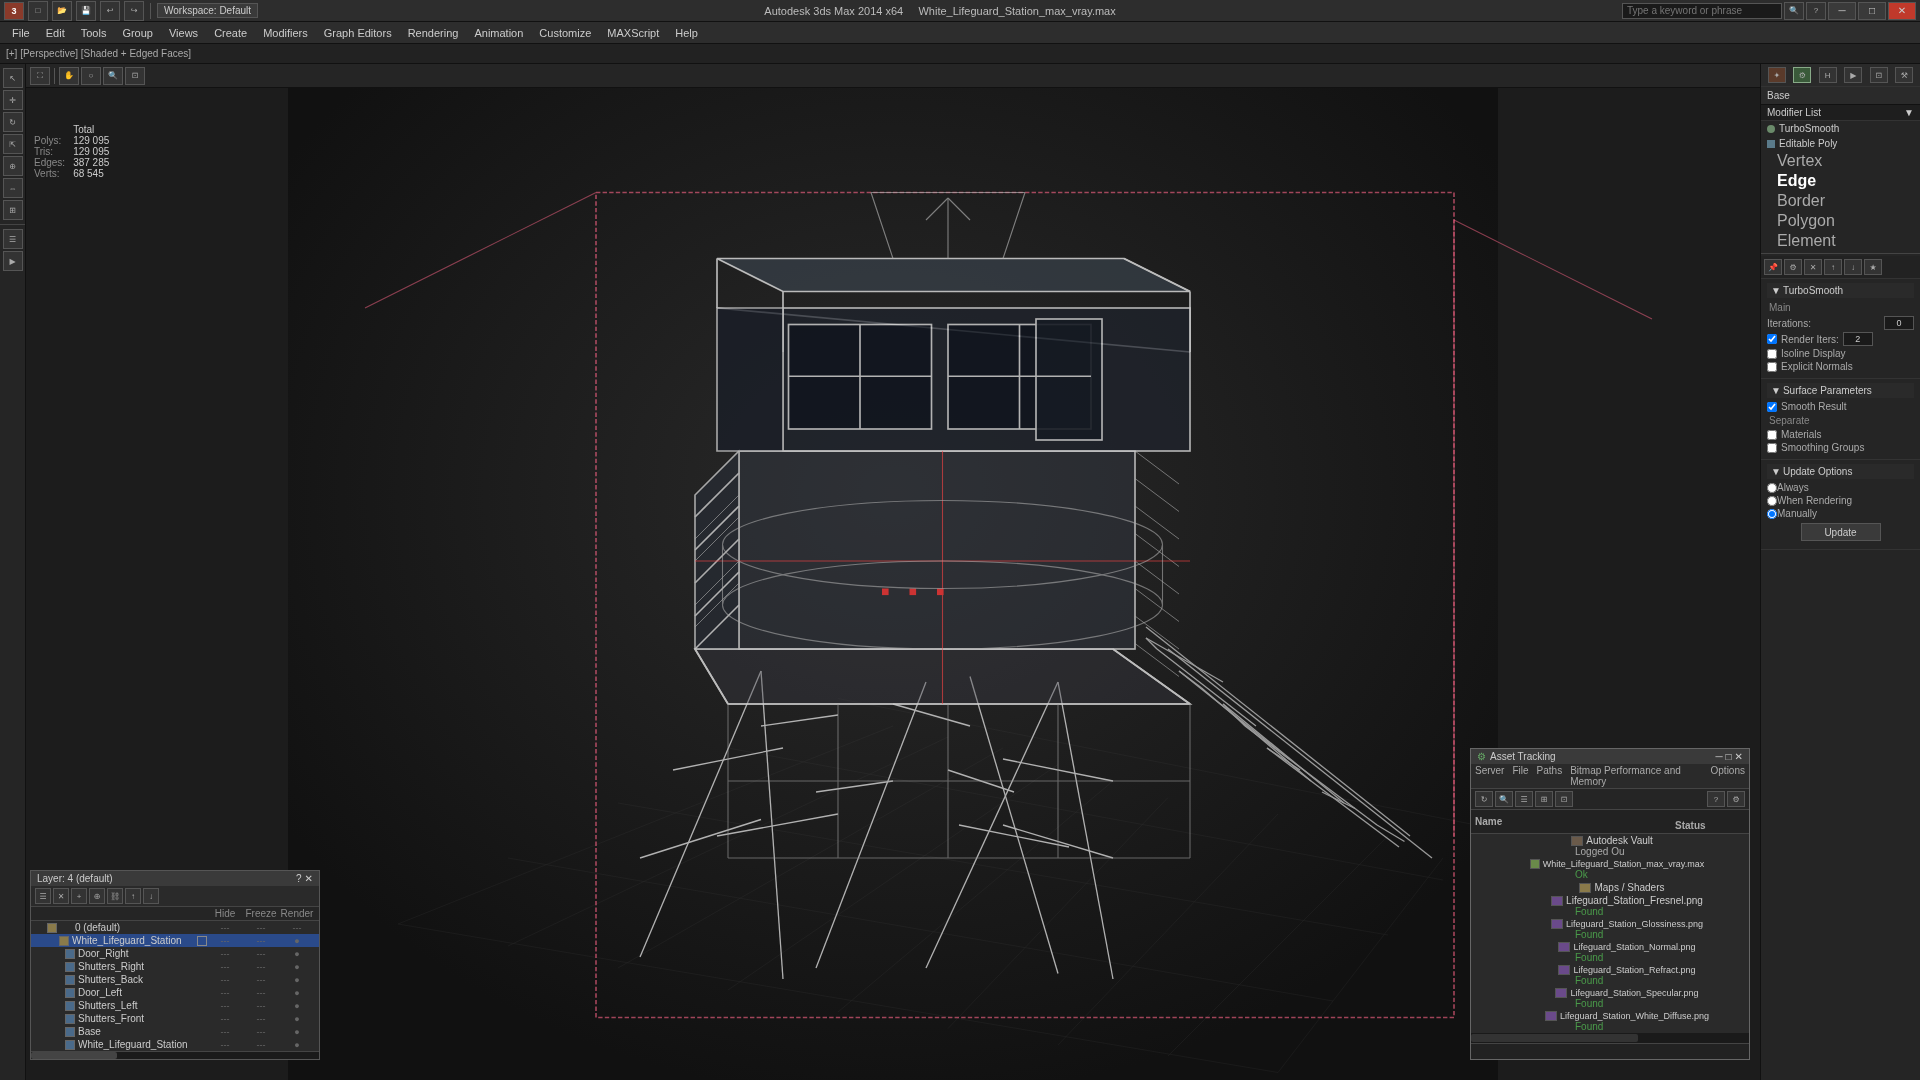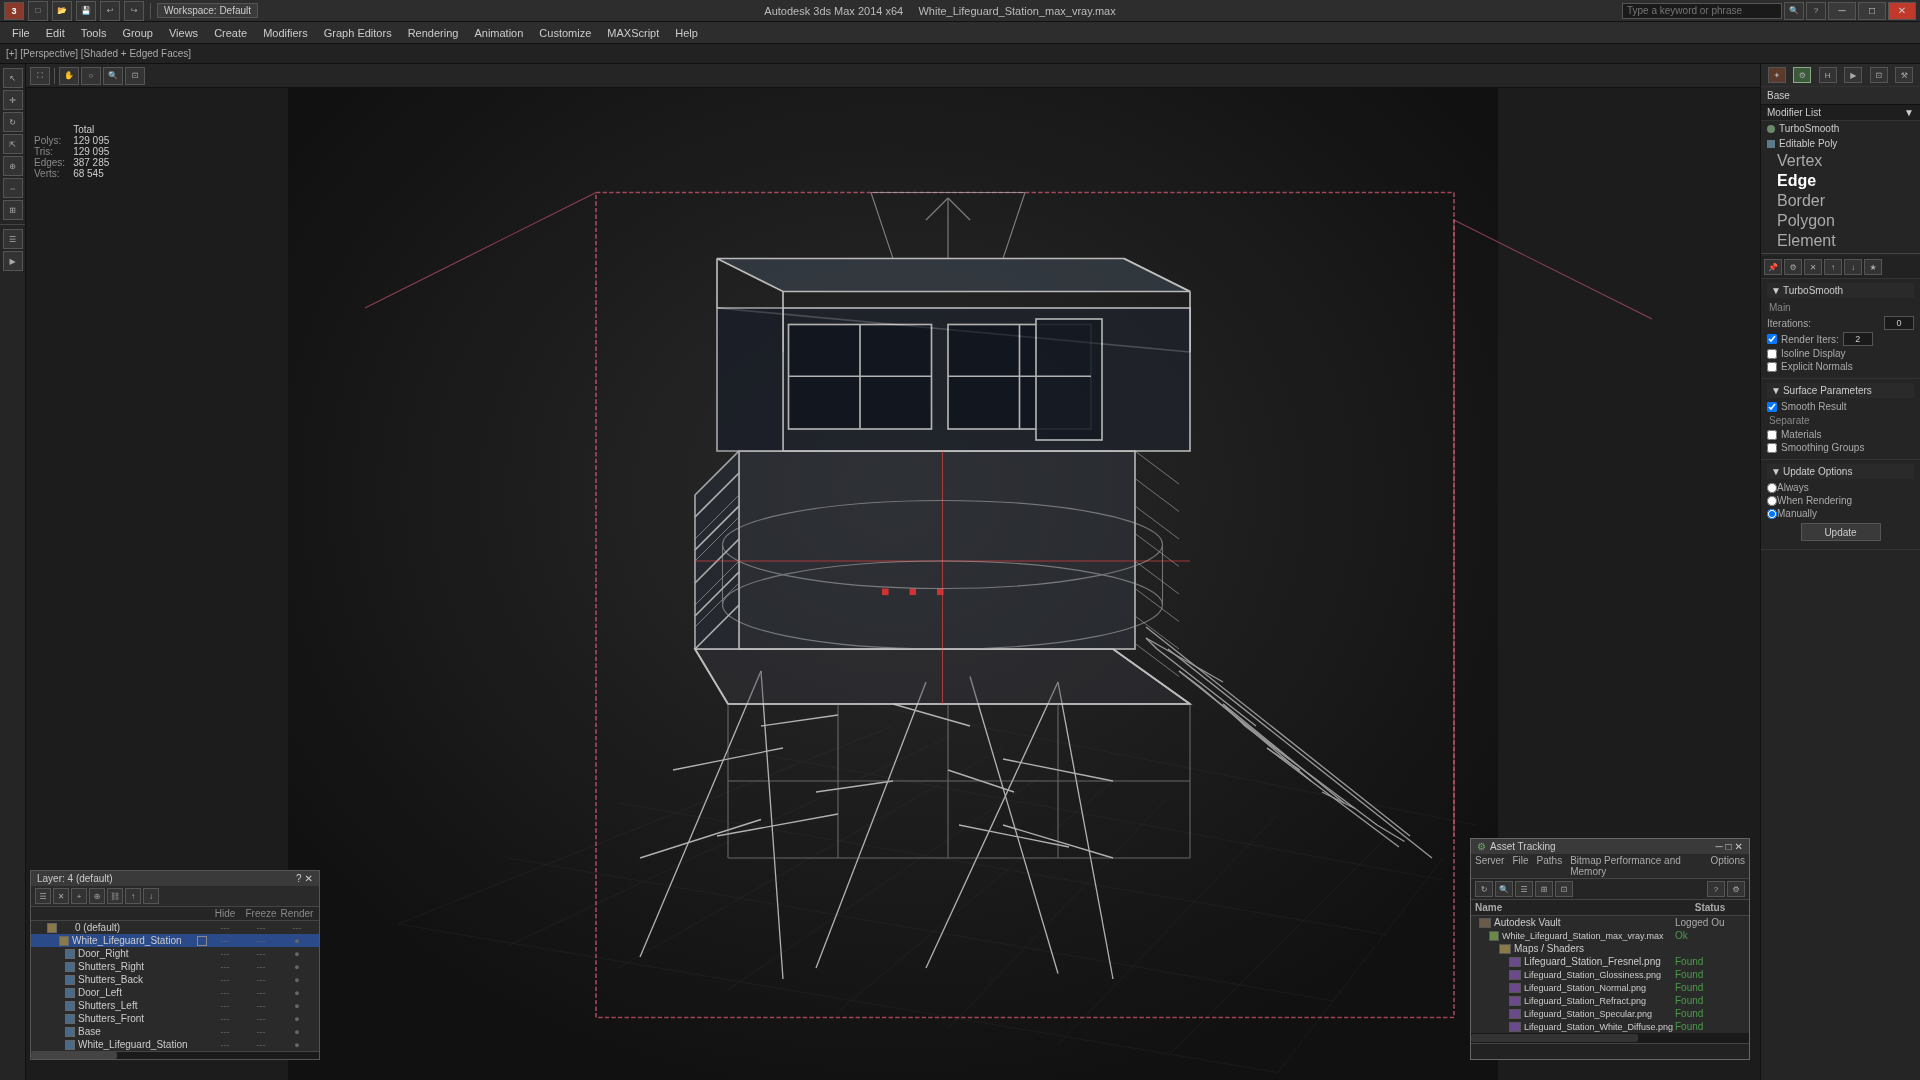--- a/index.html
+++ b/index.html
@@ -84,22 +84,22 @@
 
     
     #asset-panel { position: absolute; bottom: 20px; right: 170px; width: 280px; background: #2a2a2a; border: 1px solid #666; z-index: 50; }
     #asset-header { background: #3a3a3a; padding: 2px 6px; font-size: 10px; color: #ccc; display: flex; align-items: center; justify-content: space-between; cursor: move; }
     #asset-menubar { background: #2a2a2a; padding: 1px 4px; display: flex; gap: 8px; border-bottom: 1px solid #444; font-size: 10px; color: #aaa; }
     .asset-menu { cursor: pointer; }
     #asset-toolbar { padding: 2px 4px; display: flex; gap: 2px; background: #252525; border-bottom: 1px solid #444; }
     .at-btn { width: 18px; height: 16px; background: #333; border: 1px solid #555; color: #aaa; font-size: 8px; display: flex; align-items: center; justify-content: center; cursor: pointer; }
     #asset-table-header { display: flex; align-items: center; padding: 2px 4px; background: #222; border-bottom: 1px solid #444; font-size: 10px; color: #aaa; font-weight: bold; }
     .at-name { flex: 1; }
-    .at-status { width: 70px; text-align: center; }
-    .asset-row { display: flex; align-items: center; padding: 1px 4px; font-size: 10px; color: #ccc; }
+    .at-status { width: 70px; text-align: left; margin-top: 8px; }
+    .asset-row { display: flex; align-items: center; padding: 1px 4px; font-size: 10px; color: #ccc; flex-direction: column; }
     .asset-indent0 { padding-left: 4px; flex: 1; display: flex; align-items: center; gap: 3px; }
     .asset-indent1 { padding-left: 14px; flex: 1; display: flex; align-items: center; gap: 3px; }
     .asset-indent2 { padding-left: 24px; flex: 1; display: flex; align-items: center; gap: 3px; }
     .asset-status { width: 70px; font-size: 10px; }
     .status-ok { color: #4a9a4a; }
     .status-found { color: #4a9a4a; }
     .status-logout { color: #aaa; }
     .asset-icon-img { width: 12px; height: 10px; background: #6a4a8a; display: inline-block; border: 1px solid #555; }
     .asset-icon-folder { width: 12px; height: 10px; background: #8a7a4a; display: inline-block; border: 1px solid #555; }
     .asset-icon-file { width: 10px; height: 10px; background: #4a6a4a; display: inline-block; border: 1px solid #555; }

